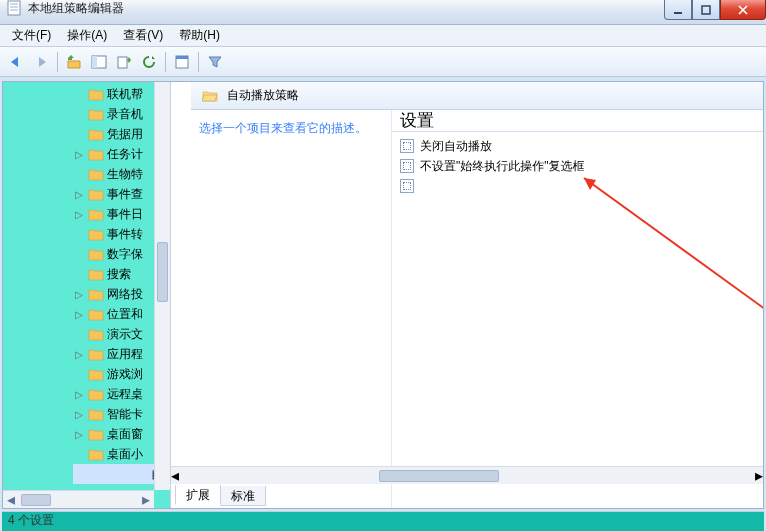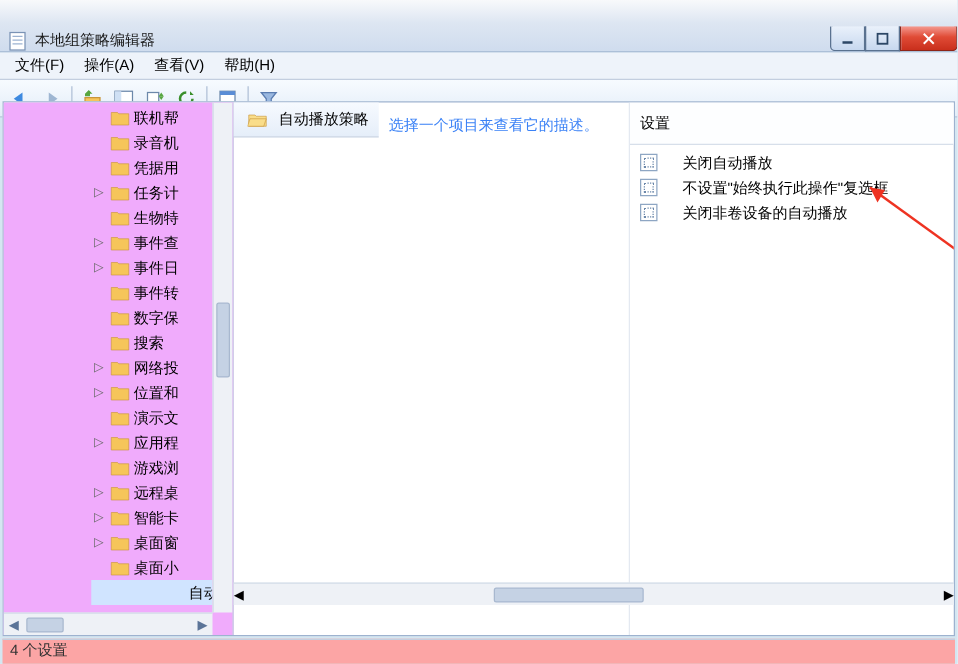--- a/index.html
+++ b/index.html
@@ -1,19 +1,19 @@
 <!DOCTYPE html>
 <html><head>
 <meta charset="utf-8">
 <style>
 * { margin:0; padding:0; box-sizing:border-box; font-family:"Microsoft YaHei","SimSun",Tahoma,sans-serif; }
 html,body { width:766px; height:531px; overflow:hidden; background:#d4e6f1; }
 
 
-.titlebar { height:42px; background:linear-gradient(#f8f9fb,#dde6f2 45%,#cfdcee); border-bottom:1px solid #a0b4d0; display:flex; align-items:flex-end; padding:0 0 0 6px; }
+.titlebar { height:25px; background:linear-gradient(#f8f9fb,#dde6f2 45%,#cfdcee); border-bottom:1px solid #a0b4d0; display:flex; align-items:flex-start; padding:0 0 0 6px; }
 .titlebar .icon { width:16px; height:16px; margin-right:6px; }
 .titlebar .title { font-size:12px; color:#1a1a1a; flex:1; }
 .winbtns { display:flex; height:20px; }
 .winbtn { width:28px; height:20px; border:1px solid #5a7290; border-top:none; background:linear-gradient(#eaf1fb,#c7d8ef); display:flex; align-items:center; justify-content:center; color:#2c4766; }
 .winbtn.close { width:46px; background:linear-gradient(#f49a90,#e04b36 45%,#c92f1c); border-color:#8c2518; color:#fff; border-radius:0 0 4px 0; }
 .winbtn.min { border-radius:0 0 0 4px; }
 .winbtn svg { width:10px; height:10px; }
 
 
 .menubar { height:22px; background:#eef3fa; border-bottom:1px solid #c3cedf; display:flex; align-items:center; padding:0 4px; font-size:12px; }
@@ -21,56 +21,56 @@
 
 
 .toolbar { height:30px; background:linear-gradient(#f7fbff,#e3edf8); border-bottom:1px solid #b9c8dd; display:flex; align-items:center; padding:0 4px; gap:1px; }
 .tbtn { width:24px; height:24px; display:flex; align-items:center; justify-content:center; border:1px solid transparent; border-radius:2px; }
 .sep { width:1px; height:20px; background:#b0c0d6; margin:0 3px; }
 
 
 .client { position:absolute; top:81px; left:2px; right:2px; bottom:22px; background:#fff; border:1px solid #9db2cf; display:flex; }
 
 
-.treepanel { width:184px; border-right:1px solid #c6d2e2; position:relative; overflow:hidden; background:#f0abfc;text-align:center; }
+.treepanel { width:168px; border-right:1px solid #c6d2e2; position:relative; overflow:hidden; background:#5eead4;text-align:center; }
 .tree { position:absolute; top:0; left:0; right:16px; bottom:18px; overflow:hidden; font-size:12px; }
 .tree-inner { padding-left:70px; padding-top:2px; }
 .node { display:flex; align-items:center; height:20px; white-space:nowrap; }
 .exp { width:12px; display:inline-flex; justify-content:center; color:#6a6a6a; font-size:10px; }
 .fld { width:16px; height:14px; margin:0 3px; }
 .node.sel { background:#d0e4ff;gap:36px; }
 .vscroll { position:absolute; top:0; right:0; width:16px; bottom:18px; background:#eef1f6; border-left:1px solid #d2dbe8; }
 .vscroll .thumb { position:absolute; left:2px; right:2px; top:160px; height:60px; background:#c5d2e4; border:1px solid #a8b8cf; border-radius:2px; }
 .hscroll { position:absolute; left:0; right:16px; bottom:0; height:18px; background:#eef1f6; border-top:1px solid #d2dbe8; display:flex; align-items:center; }
 .hscroll .btn { width:16px; height:16px; display:flex; align-items:center; justify-content:center; color:#5b7498; }
 .hscroll .track { flex:1; position:relative; height:14px; }
 .hscroll .thumb { position:absolute; top:1px; bottom:1px; left:2px; width:30px; background:#c5d2e4; border:1px solid #a8b8cf; border-radius:2px; }
 
 
-.rightpanel { flex:1; display:flex; flex-direction:row; position:relative; }
+.rightpanel { flex:1; display:flex; flex-direction:column; position:relative;padding-left:20px; }
 .rhead { height:28px; background:linear-gradient(#f7faff,#e5eef9); border-bottom:1px solid #c6d2e2; display:flex; align-items:center; padding:0 8px; gap:6px; font-size:12px; }
 .rbody { flex:1; display:flex; overflow:hidden; }
 .descpane { width:200px; padding:10px 8px; font-size:12px; color:#3b82f6; }
 .listpane { flex:1; position:relative; border-left:1px solid #e4e9f1; }
-.listhdr { height:34px; border-bottom:1px solid #d7dfea; display:flex; align-items:center; padding:0 8px; font-size:12px; background:#fdfeff; }
+.listhdr { height:22px; border-bottom:1px solid #d7dfea; display:flex; align-items:center; padding:0 8px; font-size:17px; background:#fdfeff; }
 .listbody { padding:4px 2px; font-size:12px; }
-.row { display:flex; align-items:center; height:20px; padding:0 6px; gap:20px; }
+.row { display:flex; align-items:center; height:20px; padding:0 6px; gap:6px; }
 .row .ricon { width:14px; height:14px; border:1px solid #8ea6c3; background:#fff; display:flex; align-items:center; justify-content:center; }
 .row .ricon::before { content:""; width:6px; height:6px; border:1px dotted #6c88aa; }
 .arrow { position:absolute; pointer-events:none; }
 
 .rhs-hscroll { position:absolute; left:0; right:0; bottom:24px; height:18px; background:#eef1f6; border-top:1px solid #d2dbe8; display:flex; align-items:center; }
 .rhs-hscroll .track{flex:1;position:relative;height:14px;}
 .rhs-hscroll .thumb{position:absolute;top:1px;bottom:1px;left:200px;width:120px;background:#c5d2e4;border:1px solid #a8b8cf;border-radius:2px;}
 .tabs { position:absolute; left:4px; bottom:2px; height:20px; display:flex; font-size:12px; }
 .tab { padding:2px 10px; border:1px solid #c6d2e2; border-top:none; background:#f1f5fb; margin-right:-1px; }
 .tab.active { background:#fff; border-bottom-color:#fff; position:relative; top:-1px; }
 
 
-.status { position:absolute; left:2px; right:2px; bottom:0; height:20px; background:#fca5a5; border-top:1px solid #c3cedf; font-size:12px; padding:0 6px; color:#333; }
+.status { position:absolute; left:2px; right:2px; bottom:0; height:20px; background:#14b8a6; border-top:1px solid #c3cedf; font-size:12px; padding:0 6px; color:#333; }
 
 
 .fld path { fill:#f6c55a; stroke:#c9953a; stroke-width:0.5; }
 .fld.open path { fill:#f9dd8a; }
 </style>
 </head>
 <body>
 
 <div class="titlebar">
   <svg class="icon" viewBox="0 0 16 16">
@@ -338,34 +338,37 @@
             <div class="row">
               <span class="ricon"></span>
               <span>关闭自动播放</span>
             </div>
             <div class="row">
               <span class="ricon"></span>
               <span>不设置"始终执行此操作"复选框</span>
             </div>
             <div class="row">
               <span class="ricon"></span>
-              <span>关闭非卷设备的自动播放</span>
             </div>
           </div>
         <svg class="arrow" style="left:180px;top:60px" width="220" height="160" viewBox="0 0 220 160">
             <line x1="215" y1="155" x2="12" y2="8" stroke="#e32" stroke-width="2"></line>
             <path d="M12 8 L24 10 L18 20 Z" fill="#e32"></path>
           </svg>
       </div>
     </div>
     <div class="rhs-hscroll">
       <div class="btn">◂</div>
         <div class="track">
           <div class="thumb"></div>
         </div>
         <div class="btn">▸</div>
     </div>
+    <div class="tabs">
+      <div class="tab active"><span>扩展</span></div>
+      <div class="tab"><span>标准</span></div>
+    </div>
   </div>
 </div>
 
 <div class="status">
   <span>4 个设置</span>
 </div>
 
 </body></html>

